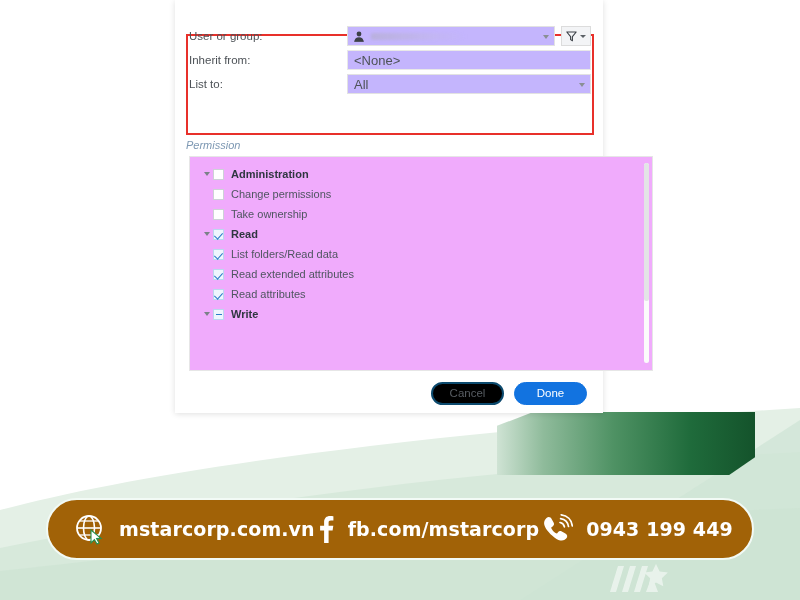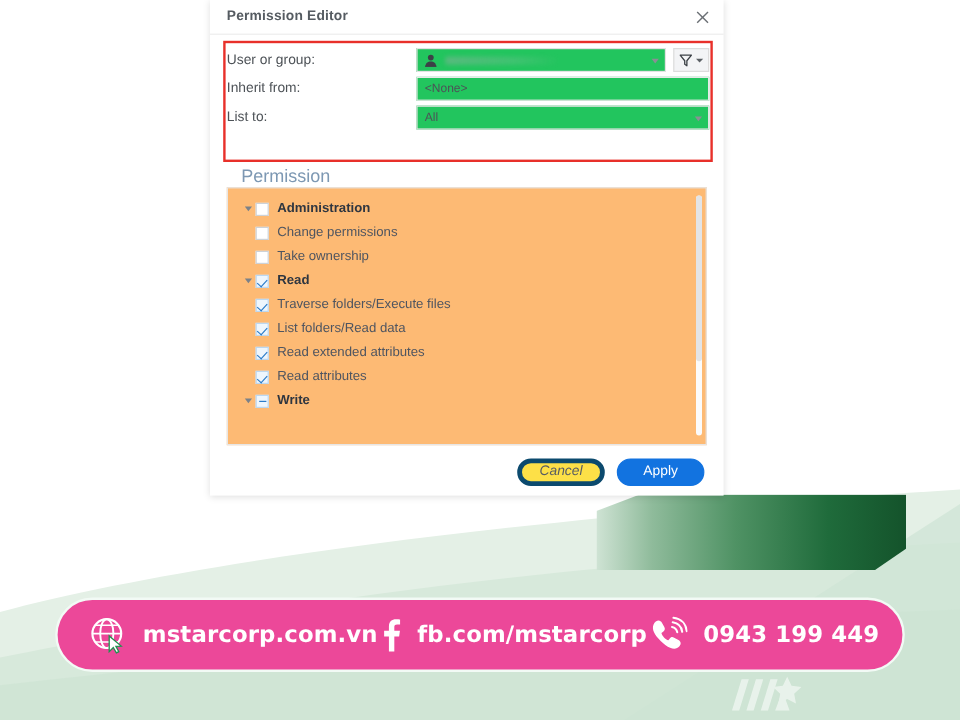--- a/index.html
+++ b/index.html
@@ -28,21 +28,21 @@
     width: 258px; height: 63px;
     background: linear-gradient(90deg, #cfe3d4 0%, #8fbb9b 18%, #4f9264 45%, #1f6b3b 75%, #14532b 100%);
     clip-path: polygon(14% 0%, 100% 0%, 100% 72%, 90% 100%, 0% 100%, 0% 22%);
   }
 
   
   .banner {
     position: absolute;
     left: 46px; top: 498px;
     width: 708px; height: 62px;
-    background: #ec4899;
+    background: #a16207;
     border-radius: 31px;
     border: 2px solid #f2faf5;
     display: flex;
     align-items: center;
     box-sizing: border-box;
     padding: 0 26px;
   }
   .banner-item { display: flex; align-items: center; color: #ffffff; }
   .banner-item .b-icon {
     display: inline-flex; align-items: center; justify-content: center;
@@ -87,35 +87,35 @@
   
   .redbox {
     position: absolute;
     left: 11px; top: 34px;
     width: 408px; height: 101px;
     border: 2px solid #e8302a;
     box-sizing: border-box;
   }
 
   
-  .form { position: absolute; left: 14px; top: 38px; width: 402px; }
+  .form { position: absolute; left: 14px; top: 24px; width: 402px; }
   .frow { display: flex; align-items: center; height: 24px; margin-bottom: 0px; }
   .frow + .frow { margin-top: 0px; }
   .flabel {
     width: 158px; flex: 0 0 158px;
     font-size: 11.5px; color: #4d5257;
   }
   .fctl { flex: 1 1 auto; position: relative; height: 20px; }
 
   .fld {
     position: relative; height: 20px; box-sizing: border-box;
-    border: 1px solid #e2e2e2; background: #22c55e;
+    border: 1px solid #e2e2e2; background: #c4b5fd;
     display: flex; align-items: center;
     padding: 0 16px 0 6px;
-    font-size: 10px; color: #4d5257;
+    font-size: 13px; color: #4d5257;
   }
   .fld.plain { border-color:#e8e8e8; }
   .caret {
     position: absolute; right: 5px; top: 50%;
     width: 0; height: 0; margin-top: -1.5px;
     border-left: 3.5px solid transparent;
     border-right: 3.5px solid transparent;
     border-top: 4px solid #8a8f94;
   }
   .user-row { display: flex; align-items: center; gap: 6px; }
@@ -133,27 +133,27 @@
     box-sizing: border-box; cursor: pointer;
   }
   .filter-btn .mini-caret {
     width: 0; height: 0;
     border-left: 3px solid transparent; border-right: 3px solid transparent;
     border-top: 3.5px solid #5c6166;
   }
 
   
   .perm-label {
-    position: absolute; left: 26px; top: 139px;
-    font-size: 15px; color: #7d98b3;
+    position: absolute; left: 11px; top: 139px;
+    font-size: 11px; color: #7d98b3; font-style: italic;
   }
   .perm-box {
     position: absolute; left: 14px; top: 156px;
-    width: 400px; height: 215px;
-    border: 1px solid #e6e6e6; background: #fdba74;
+    width: 464px; height: 215px;
+    border: 1px solid #e6e6e6; background: #f0abfc;
     box-sizing: border-box; overflow: hidden;
   }
   .tree { padding: 7px 0 0 0; position: relative; }
   .trow {
     display: flex; align-items: center;
     height: 20px; padding-left: 10px; box-sizing: border-box;
   }
   .twist {
     width: 13px; flex: 0 0 13px; display: flex; align-items: center; justify-content: center;
     cursor: pointer;
@@ -202,21 +202,21 @@
   .dlg-foot {
     position: absolute; left: 0; right: 0; bottom: 0;
     height: 40px; display: flex; align-items: center; justify-content: flex-end;
     padding-right: 16px; gap: 10px; box-sizing: border-box;
   }
   .btn {
     height: 23px; min-width: 73px; border-radius: 12px;
     display: flex; align-items: center; justify-content: center;
     font-size: 11.5px; box-sizing: border-box; cursor: pointer;
   }
-  .btn-cancel { background: #fde047; color: #585d63; border: 4px solid #0c4a6e; font-style: italic; }
+  .btn-cancel { background: #000000; color: #585d63; border: 2px solid #0c4a6e; }
   .btn-done { background: #1273e0; color: #ffffff; border: 1px solid #1273e0; }
 </style>
 </head>
 <body>
 
 <div id="stage">
 
   <div class="bg-layer">
     <svg class="bg-svg" viewBox="0 0 800 600" preserveAspectRatio="none">
       <path d="M0,600 L0,510 C150,470 420,432 800,408 L800,600 Z" fill="#e4f0e6"></path>
@@ -275,29 +275,20 @@
           <path d="M22.2,1.8 C28.4,2.5 32.6,6.8 33.3,13" fill="none" stroke="#ffffff" stroke-width="1.7" stroke-linecap="round"></path>
         </svg>
       </span>
       <span class="banner-text">0943 199 449</span>
     </div>
 
   </div>
 
   <div class="dialog">
 
-    <div class="dlg-title">
-      <span class="dlg-title-text">Permission Editor</span>
-      <span class="dlg-close">
-        <svg width="11" height="11" viewBox="0 0 11 11">
-          <line x1="1" y1="1" x2="10" y2="10" stroke="#6b7075" stroke-width="1.2"></line>
-          <line x1="10" y1="1" x2="1" y2="10" stroke="#6b7075" stroke-width="1.2"></line>
-        </svg>
-      </span>
-    </div>
 
     <div class="redbox"></div>
 
     <div class="form">
 
       <div class="frow">
         <div class="flabel">User or group:</div>
         <div class="fctl">
           <div class="user-row">
             <div class="fld user-fld">
@@ -364,24 +355,20 @@
           </div>
           <div class="trow">
             <span class="twist">
               <i></i>
             </span>
             <span class="cb checked"></span>
             <span class="tlabel grp">Read</span>
           </div>
           <div class="trow child">
             <span class="cb checked"></span>
-            <span class="tlabel">Traverse folders/Execute files</span>
-          </div>
-          <div class="trow child">
-            <span class="cb checked"></span>
             <span class="tlabel">List folders/Read data</span>
           </div>
           <div class="trow child">
             <span class="cb checked"></span>
             <span class="tlabel">Read extended attributes</span>
           </div>
           <div class="trow child">
             <span class="cb checked"></span>
             <span class="tlabel">Read attributes</span>
           </div>
@@ -393,18 +380,18 @@
             <span class="tlabel grp">Write</span>
           </div>
         </div>
       <div class="vscroll">
         <div class="vthumb"></div>
       </div>
     </div>
 
     <div class="dlg-foot">
       <div class="btn btn-cancel">Cancel</div>
-      <div class="btn btn-done">Apply</div>
+      <div class="btn btn-done">Done</div>
     </div>
 
   </div>
 
 </div>
 
 </body></html>

